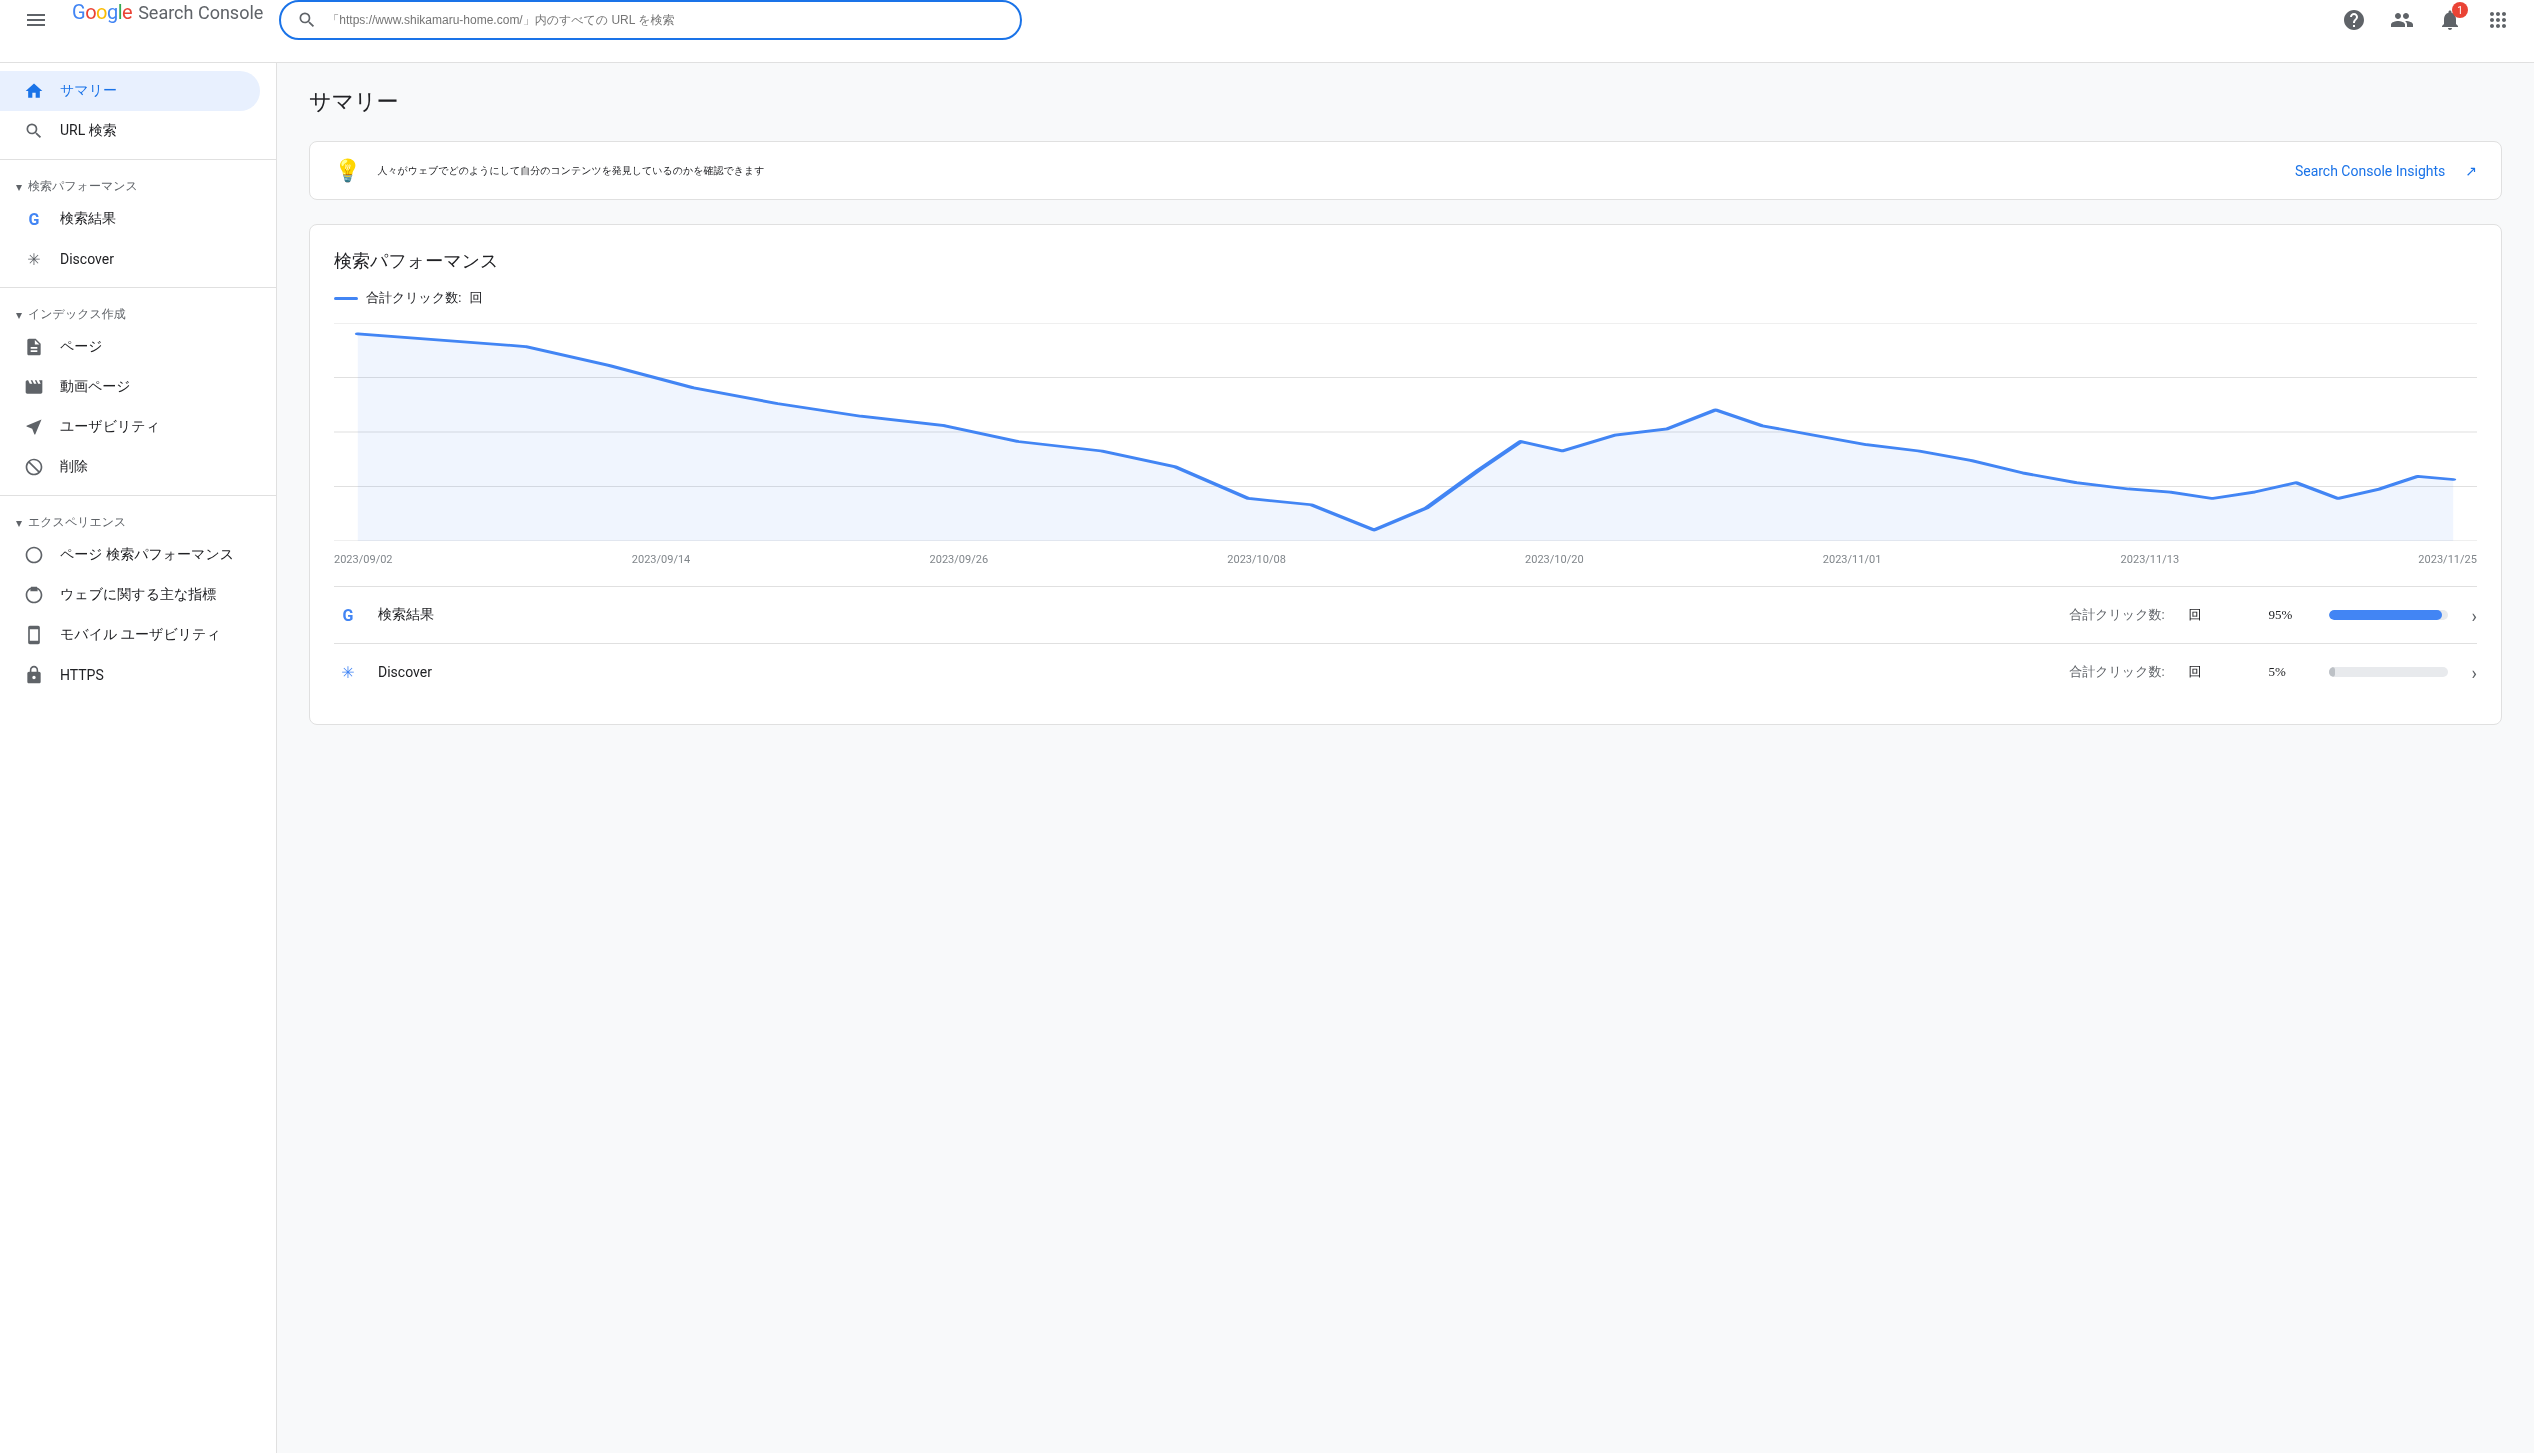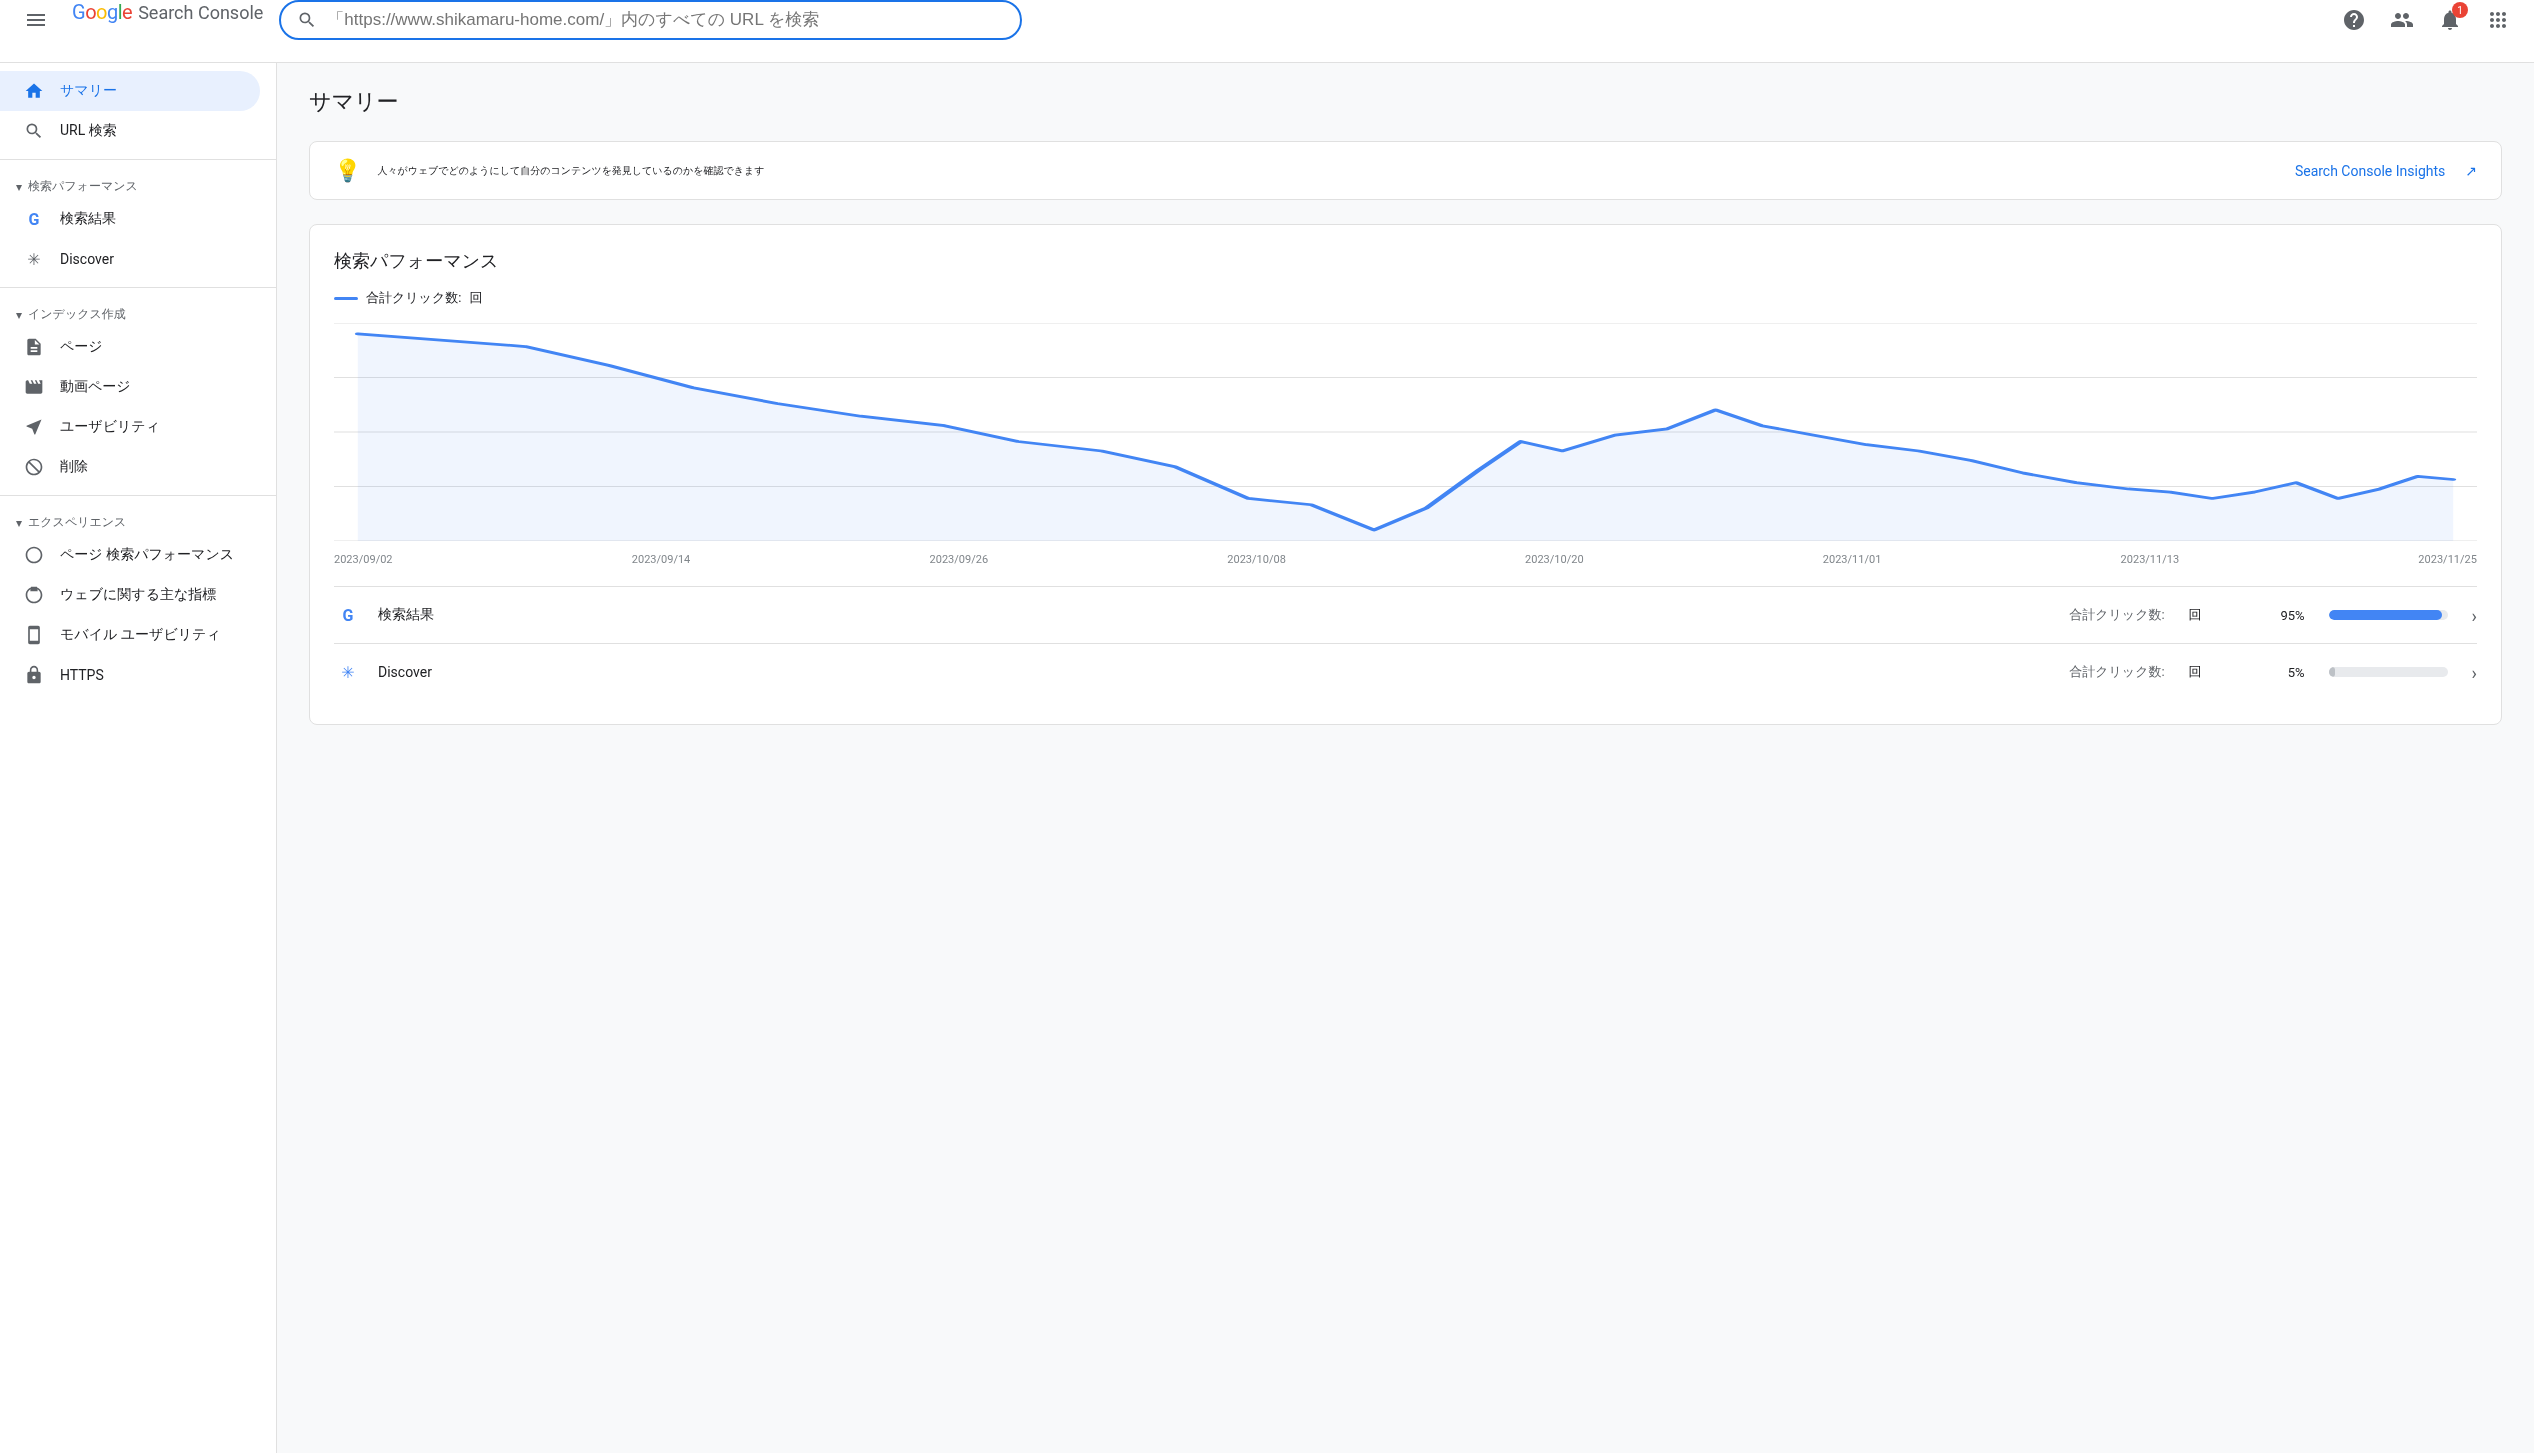--- a/index.html
+++ b/index.html
@@ -68,21 +68,21 @@
       border-radius: 24px;
       padding: 8px 16px;
       background: #fff;
       gap: 10px;
     }
 
     .header-search input {
       border: none;
       outline: none;
       flex: 1;
-      font-size: 17px;
+      font-size: 12px;
       color: #701a75;
       background: transparent;
     }
 
     .header-actions {
       display: flex;
       align-items: center;
       gap: 8px;
       margin-left: auto;
     }
@@ -302,22 +302,22 @@
       font-size: 13px;
       color: #202124;
       margin-right: 24px;
       min-width: 40px;
     }
 
     .perf-row-pct {
       font-size: 13px;
       color: #202124;
       min-width: 36px;
-      text-align: right;
       margin-right: 8px;
+      font-family: Liberation Serif, serif;
     }
 
     .perf-row-bar-container {
       width: 119px;
       height: 10px;
       background: #e8eaed;
       border-radius: 5px;
       overflow: hidden;
       margin-right: 8px;
     }

